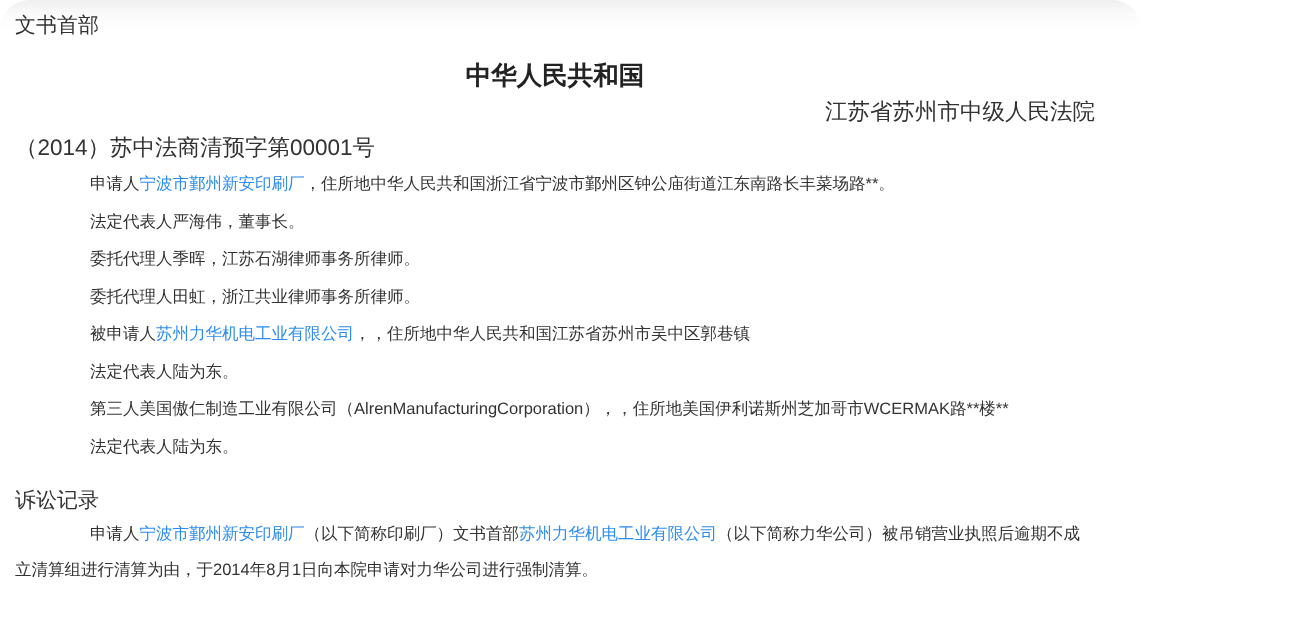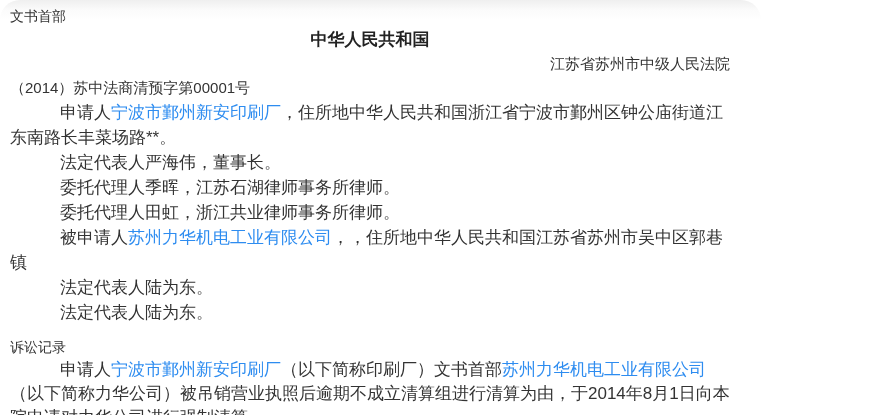--- a/index.html
+++ b/index.html
@@ -19,21 +19,21 @@
   .sec-label {
     font-size: 14px;
     line-height: 18px;
     color: #333333;
   }
   .t-country {
     font-size: 17px;
     font-weight: bold;
     text-align: center;
     line-height: 24px;
-    margin-top: 3px;
+    margin-top: 14px;
     color: #222222;
   }
   .t-court {
     font-size: 15px;
     text-align: right;
     line-height: 24px;
     color: #333333;
   }
   .t-doctype {
     font-size: 15px;
@@ -42,21 +42,21 @@
     letter-spacing: 7px;
     color: #333333;
   }
   .case-no {
     font-size: 15px;
     text-align: left;
     line-height: 24px;
     color: #333333;
   }
   .body p {
-    font-size: 17px;
+    font-size: 11px;
     line-height: 25px;
     text-indent: 50px;
     color: #333333;
   }
   .sec-label-record {
     font-size: 14px;
     line-height: 21px;
     color: #333333;
     margin-top: 12px;
   }
@@ -86,20 +86,21 @@
       <p>法定代表人严海伟，董事长。</p>
 
       <p>委托代理人季晖，江苏石湖律师事务所律师。</p>
 
       <p>委托代理人田虹，浙江共业律师事务所律师。</p>
 
       <p><span>被申请人</span><a class="link">苏州力华机电工业有限公司</a><span>，，住所地中华人民共和国江苏省苏州市吴中区郭巷镇</span></p>
 
       <p>法定代表人陆为东。</p>
 
+      <p>第三人美国傲仁制造工业有限公司（AlrenManufacturingCorporation），，住所地美国伊利诺斯州芝加哥市WCERMAK路**楼**</p>
 
       <p>法定代表人陆为东。</p>
 
       <div class="sec-label sec-label-record">诉讼记录</div>
 
       <p class="record"><span>申请人</span><a class="link">宁波市鄞州新安印刷厂</a><span>（以下简称印刷厂）文书首部</span><a class="link">苏州力华机电工业有限公司</a><span>（以下简称力华公司）被吊销营业执照后逾期不成立清算组进行清算为由，于2014年8月1日向本院申请对力华公司进行强制清算。</span></p>
 
     </div>
   </div>
 </div>

